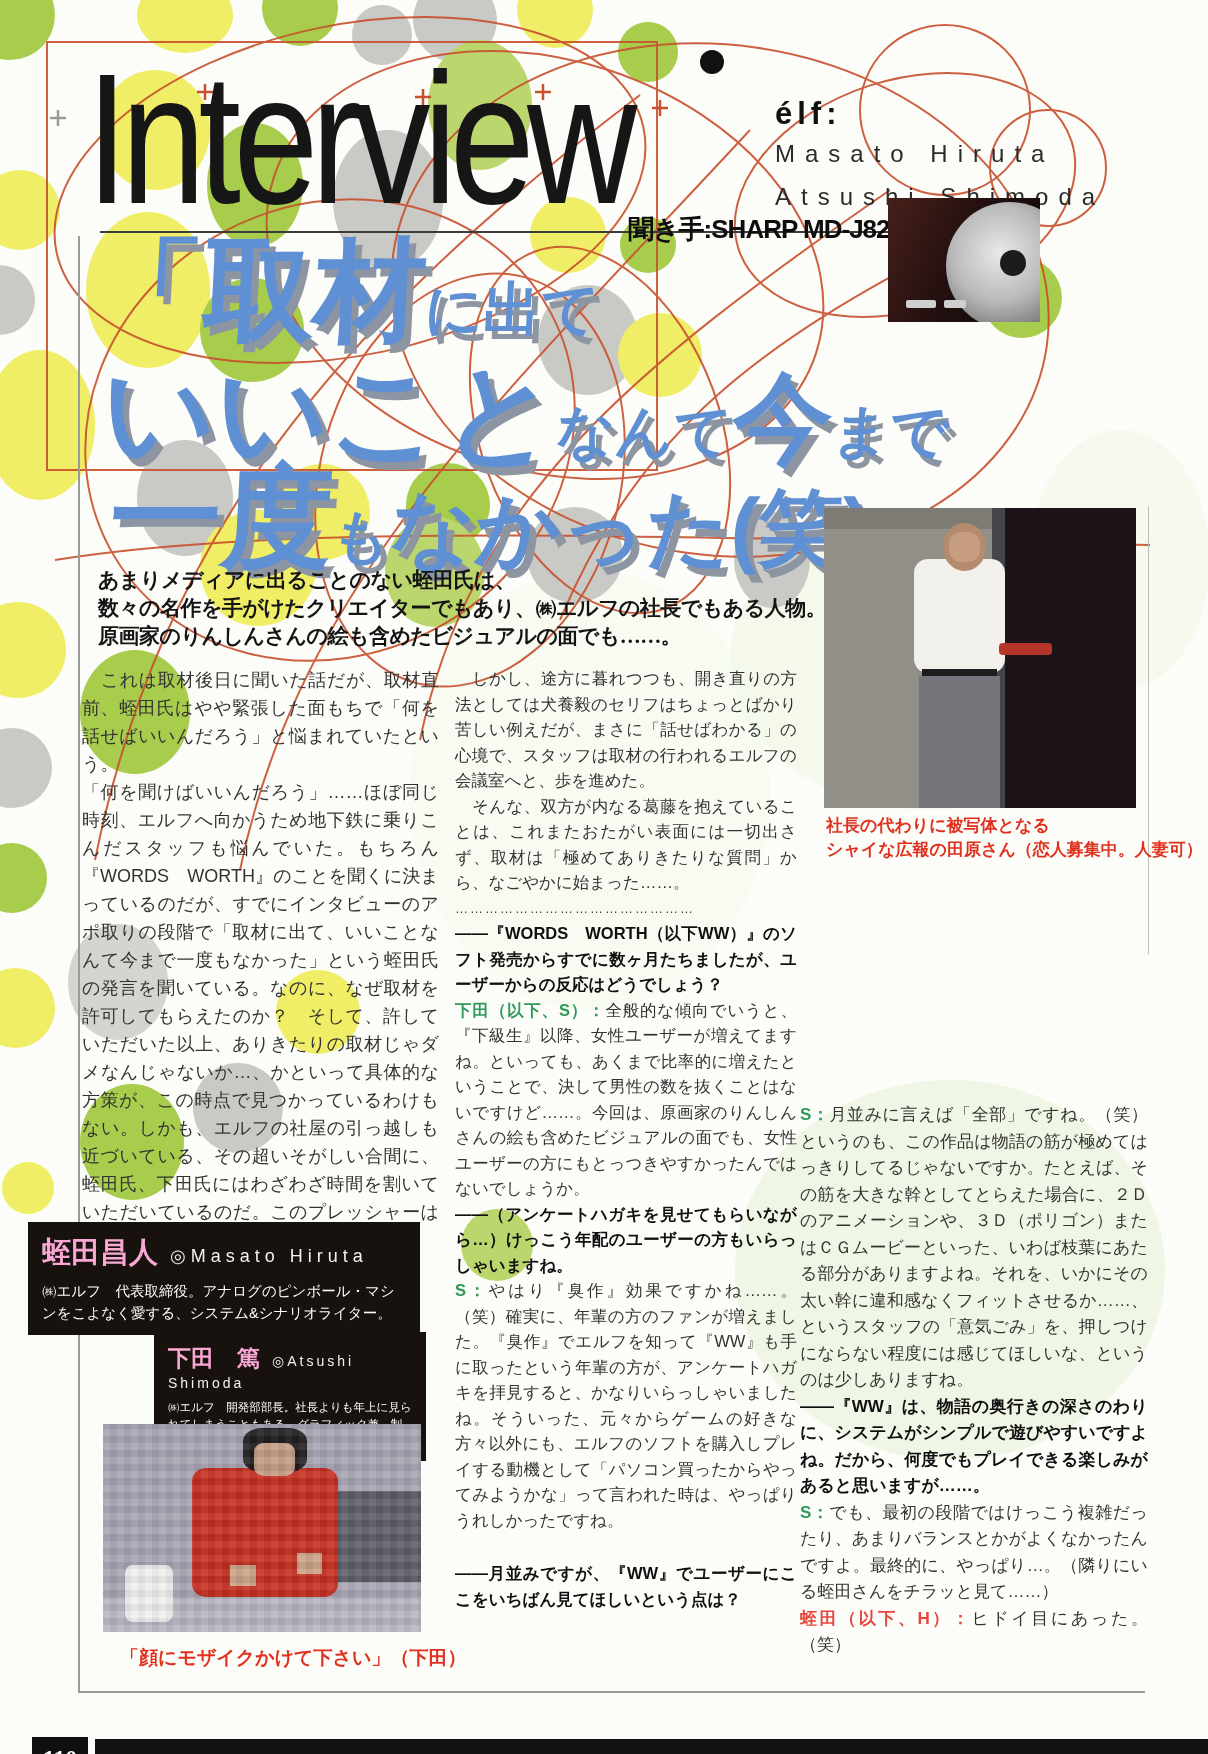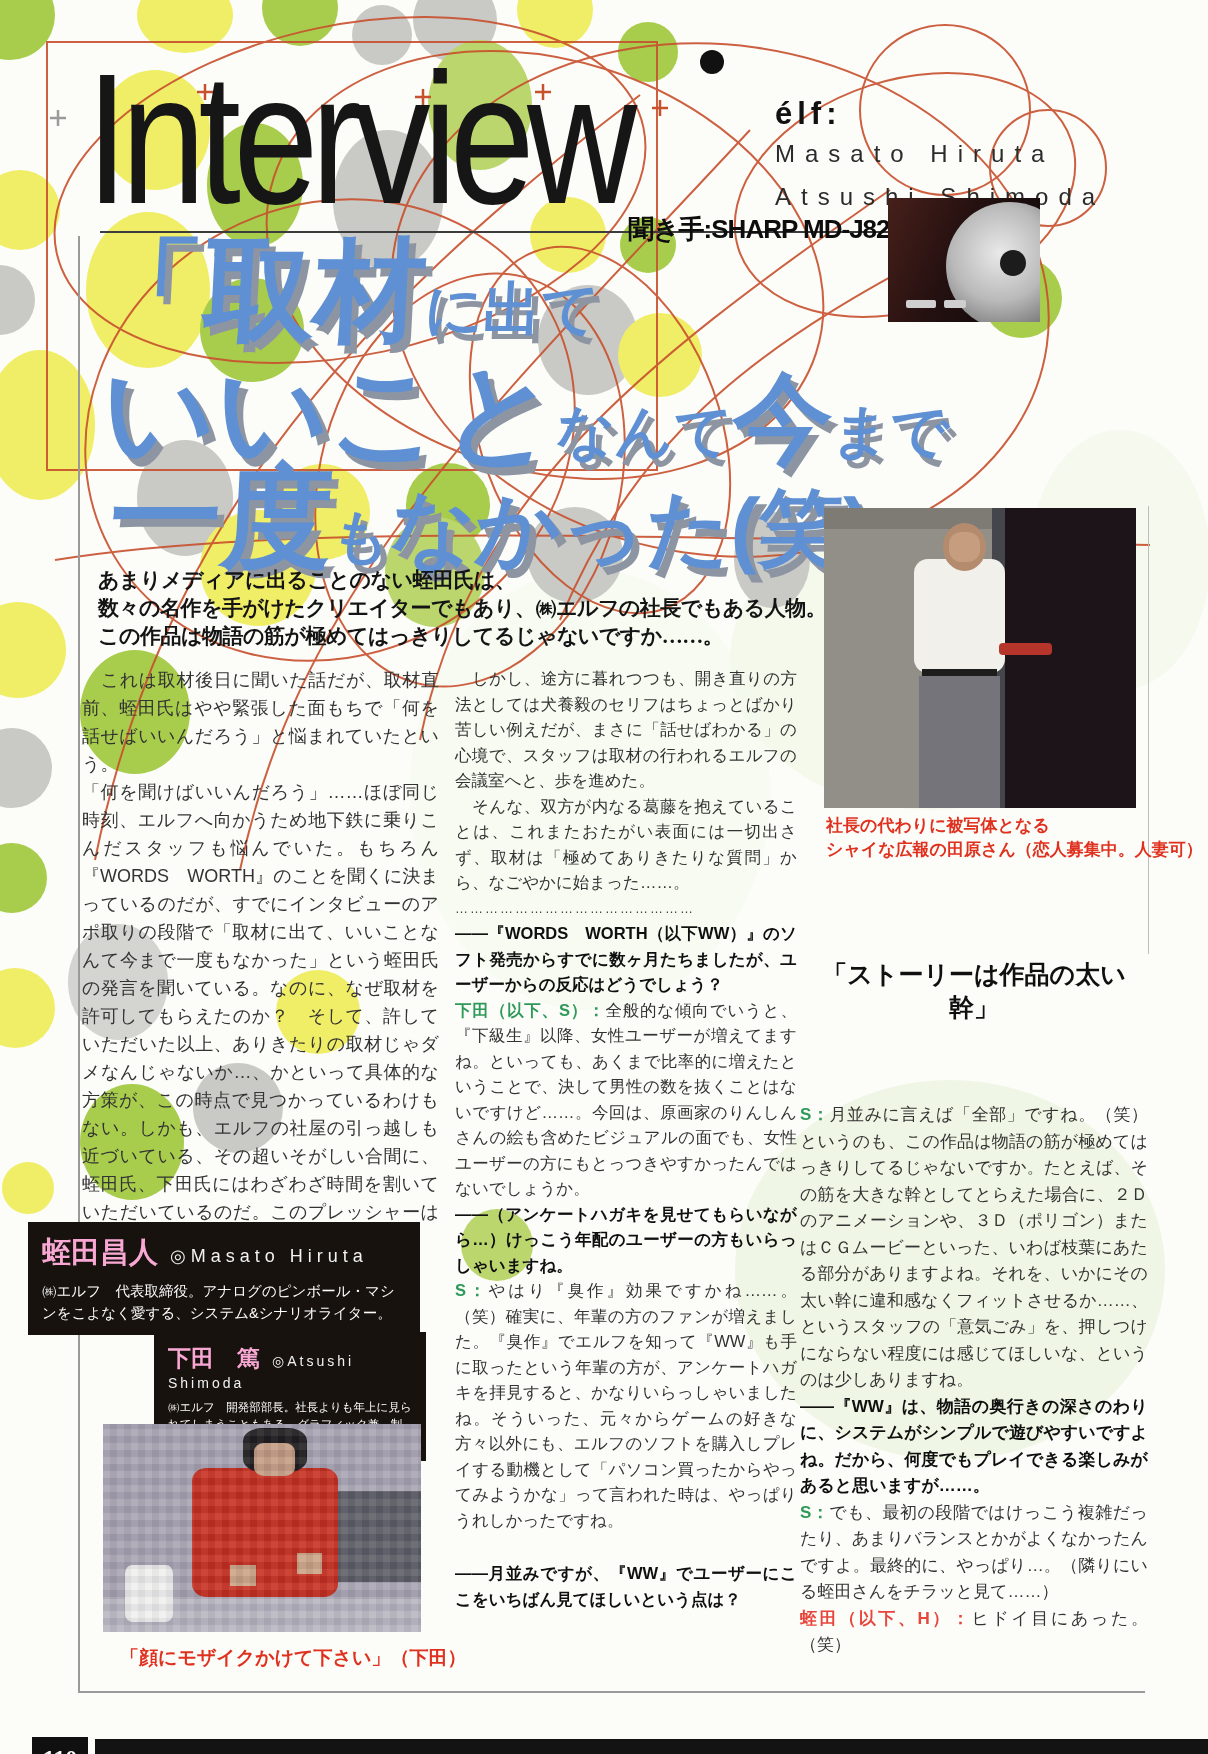--- a/index.html
+++ b/index.html
@@ -223,21 +223,21 @@
   <div class="abs hl" style="left:110px;top:465px;">
     <span class="x">一度</span>
       <span class="s">も</span>
       <span class="m">なかった</span>
       <span class="m">(笑)」</span>
   </div>
 
   <div class="abs intro">
     <div>あまりメディアに出ることのない蛭田氏は、</div>
     <div>数々の名作を手がけたクリエイターでもあり、㈱エルフの社長でもある人物。</div>
-    <div>この作品は物語の筋が極めてはっきりしてるじゃないですか……。</div>
+    <div>原画家のりんしんさんの絵も含めたビジュアルの面でも……。</div>
   </div>
 
   <div class="abs col col1">
     <p>　これは取材後日に聞いた話だが、取材直前、蛭田氏はやや緊張した面もちで「何を話せばいいんだろう」と悩まれていたという。</p>
     <p>「何を聞けばいいんだろう」……ほぼ同じ時刻、エルフへ向かうため地下鉄に乗りこんだスタッフも悩んでいた。もちろん『WORDS　WORTH』のことを聞くに決まっているのだが、すでにインタビューのアポ取りの段階で「取材に出て、いいことなんて今まで一度もなかった」という蛭田氏の発言を聞いている。なのに、なぜ取材を許可してもらえたのか？　そして、許していただいた以上、ありきたりの取材じゃダメなんじゃないか…、かといって具体的な方策が、この時点で見つかっているわけもない。しかも、エルフの社屋の引っ越しも近づいている、その超いそがしい合間に、蛭田氏、下田氏にはわざわざ時間を割いていただいているのだ。このプレッシャーは如何ともし難い状況であった。</p>
   </div>
 
   <div class="abs col col2">
     <p>　しかし、途方に暮れつつも、開き直りの方法としては犬養毅のセリフはちょっとばかり苦しい例えだが、まさに「話せばわかる」の心境で、スタッフは取材の行われるエルフの会議室へと、歩を進めた。</p>
     <p>　そんな、双方が内なる葛藤を抱えていることは、これまたおたがい表面には一切出さず、取材は「極めてありきたりな質問」から、なごやかに始まった……。</p>
@@ -258,21 +258,20 @@
     <div class="dp-hand"></div>
     <div class="dp-belt"></div>
     <div class="dp-pants"></div>
     <div class="dp-handle"></div>
   </div>
   <div class="abs photo-caption" style="left:826px;top:814px;">
     <div>社長の代わりに被写体となる</div>
     <div>シャイな広報の田原さん（恋人募集中。人妻可）</div>
   </div>
 
-  <div class="abs r-heading">「ストーリーは作品の太い幹」</div>
   <div class="abs col col3">
     <p><span class="sp-green">S：</span><span>月並みに言えば「全部」ですね。（笑）というのも、この作品は物語の筋が極めてはっきりしてるじゃないですか。たとえば、その筋を大きな幹としてとらえた場合に、２Ｄのアニメーションや、３Ｄ（ポリゴン）またはＣＧムービーといった、いわば枝葉にあたる部分がありますよね。それを、いかにその太い幹に違和感なくフィットさせるか……、というスタッフの「意気ごみ」を、押しつけにならない程度には感じてほしいな、というのは少しありますね。</span></p>
     <p class="q">――『WW』は、物語の奥行きの深さのわりに、システムがシンプルで遊びやすいですよね。だから、何度でもプレイできる楽しみがあると思いますが……。</p>
     <p><span class="sp-green">S：</span><span>でも、最初の段階ではけっこう複雑だったり、あまりバランスとかがよくなかったんですよ。最終的に、やっぱり…。（隣りにいる蛭田さんをチラッと見て……）</span></p>
     <p><span class="sp-red">蛭田（以下、H）：</span><span>ヒドイ目にあった。（笑）</span></p>
   </div>
 
   <div class="abs pbox pbox1">
     <span class="pname">蛭田昌人</span><span class="proman">◎Masato Hiruta</span>
     <div class="pdesc">㈱エルフ　代表取締役。アナログのピンボール・マシンをこよなく愛する、システム&amp;シナリオライター。</div>

